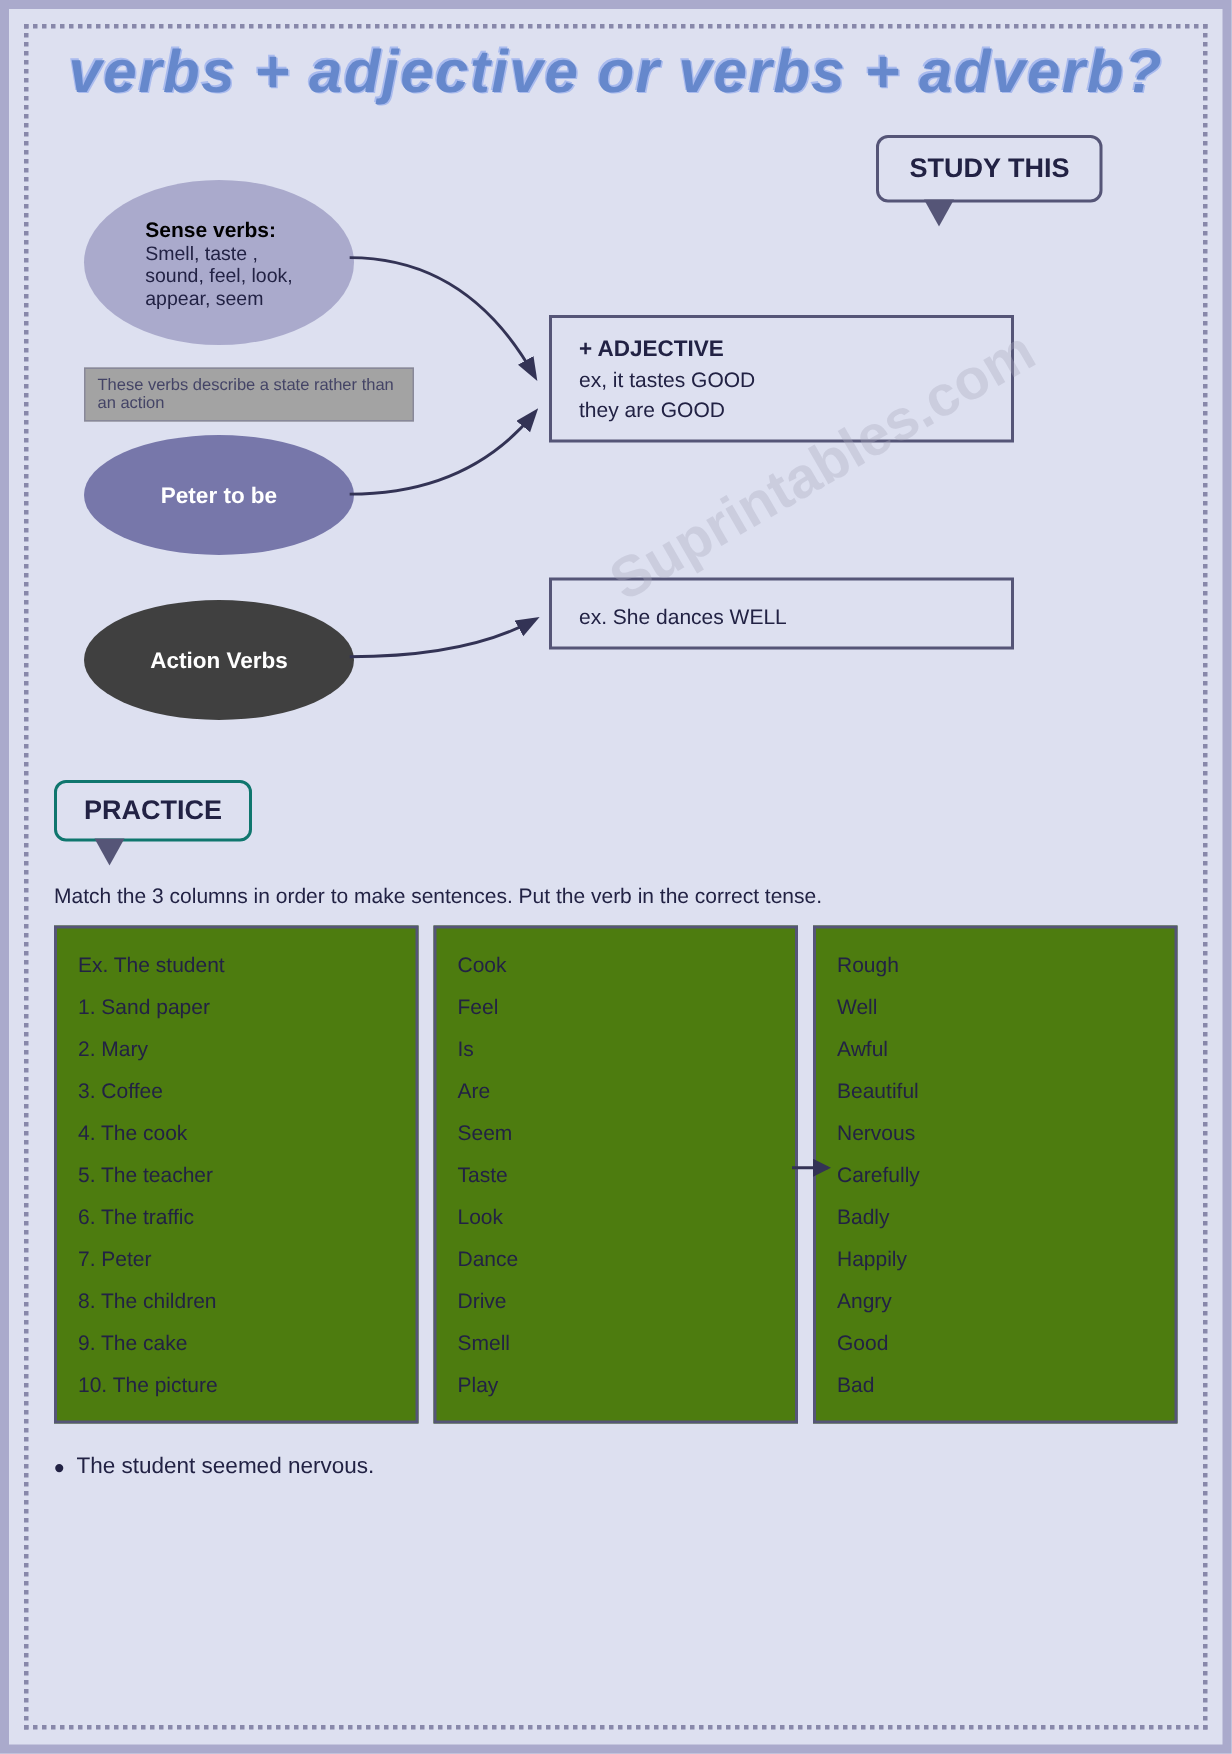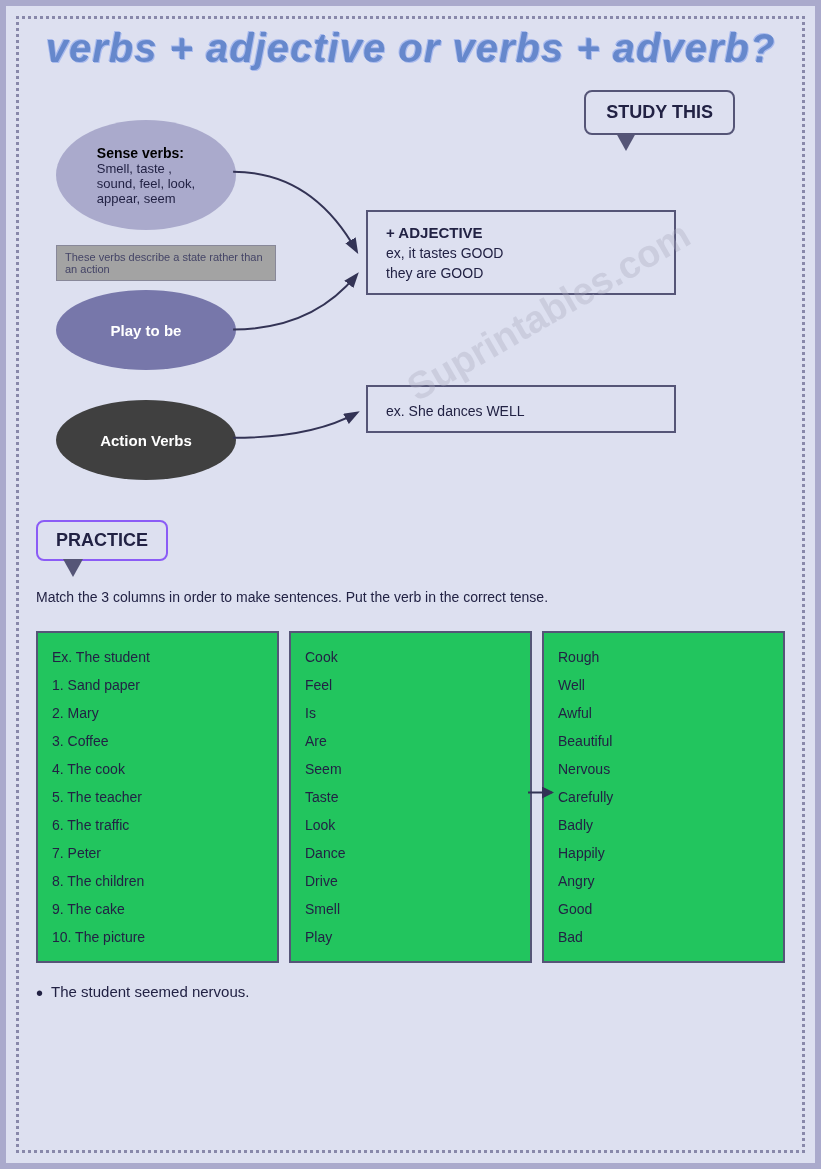--- a/index.html
+++ b/index.html
@@ -168,21 +168,21 @@
 
     
     .practice-section {
       margin-top: 30px;
       clear: both;
     }
 
     .practice-bubble {
       display: inline-block;
       background: #dde0f0;
-      border: 2px solid #8b5cf6;
+      border: 2px solid #0f766e;
       border-radius: 8px;
       padding: 8px 18px;
       font-size: 18px;
       font-weight: bold;
       color: #222244;
       margin-bottom: 8px;
       position: relative;
     }
 
     .practice-bubble::after {
@@ -205,27 +205,26 @@
 
     
     .three-cols {
       display: flex;
       gap: 10px;
       width: 100%;
     }
 
     .col-box {
       border: 2px solid #555577;
-      background: #22c55e;
+      background: #4d7c0f;
       padding: 10px 14px;
       font-size: 14px;
       color: #222244;
       line-height: 2;
       flex: 1;
-      margin-top: 14px;
     }
 
     
     .diagram-area {
       position: relative;
       height: 400px;
       width: 100%;
     }
 
     .diagram-svg {
@@ -304,21 +303,21 @@
     <div class="oval sense oval-sense-pos" style="width:180px; min-height:110px; border-radius:50%; background:#aaaacc;">
       <div>
         <div class="oval-title">Sense verbs:</div>
         <div class="oval-body" style="white-space:pre-line; font-size:13px; color:#222244;">Smell, taste ,<br>sound, feel, look,<br>appear, seem</div>
       </div>
     </div>
 
     <div class="sense-note sense-note-pos">These verbs describe a state rather than an action</div>
 
     <div class="oval verb-to-be oval-verbto-pos" style="width:180px; min-height:80px; border-radius:50%;">
-      <span>Play to be</span>
+      <span>Peter to be</span>
     </div>
 
     <div class="oval action oval-action-pos" style="width:180px; min-height:80px; border-radius:50%; margin-top:0;">
       <span>Action Verbs</span>
     </div>
 
     <div class="result-box box-adjective-pos">
       <div class="plus-label">+  ADJECTIVE</div>
       <div class="example">ex, it tastes GOOD</div>
       <div class="example">they are GOOD</div>

